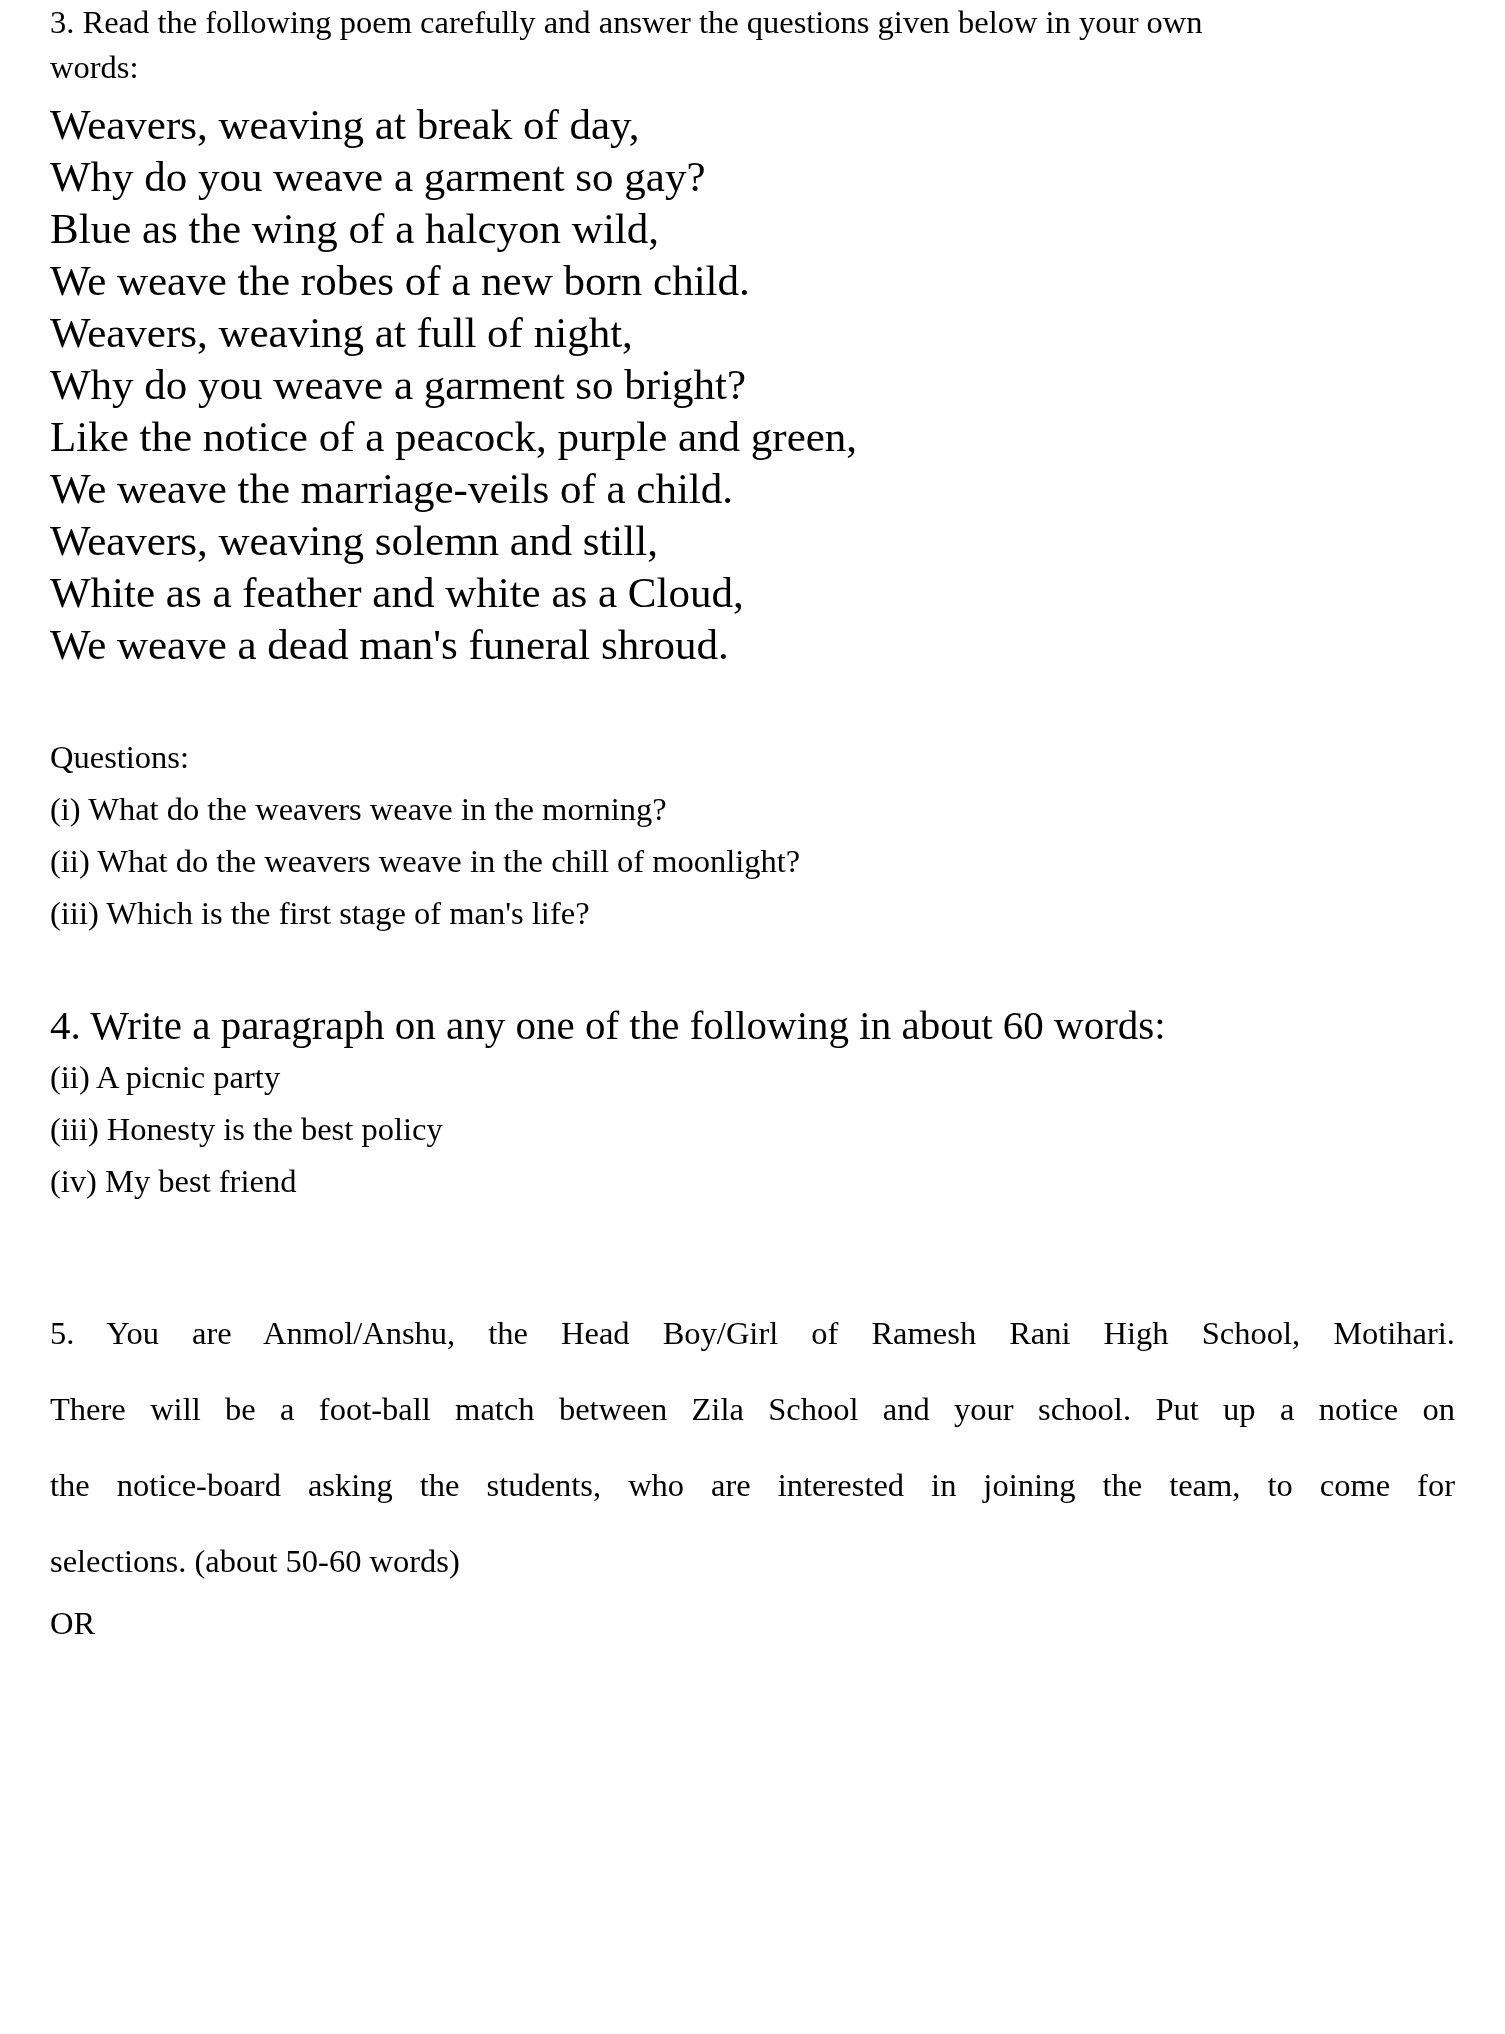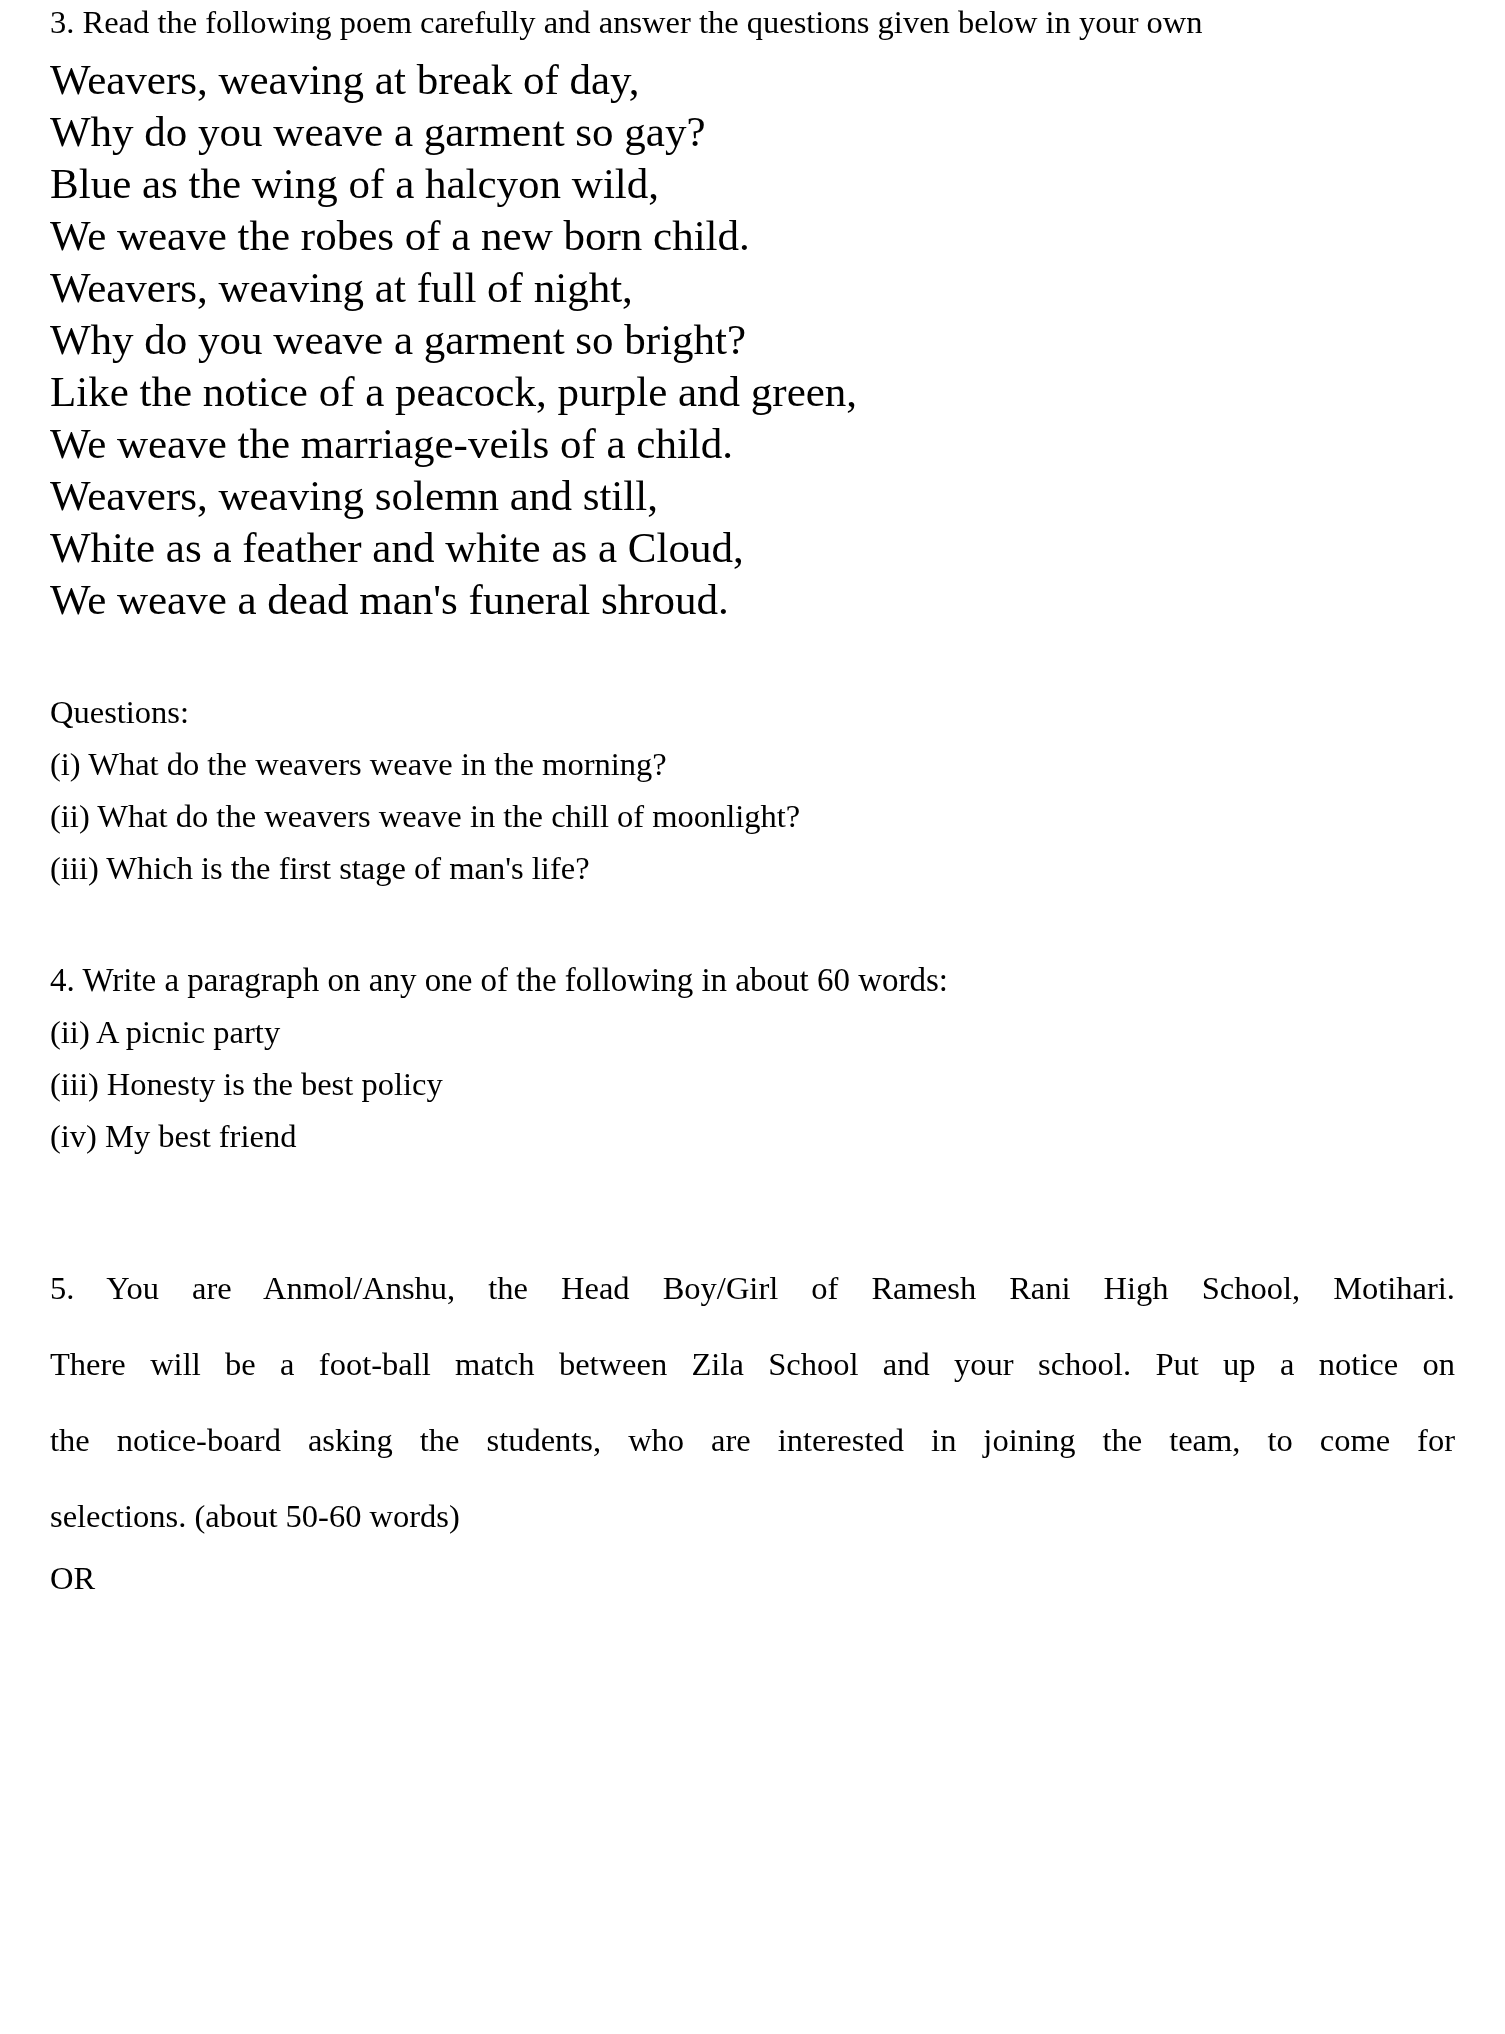--- a/index.html
+++ b/index.html
@@ -51,21 +51,21 @@
     font-size: 32.5px;
     line-height: 30px;
     margin: 0 0 22px 0;
   }
   .q-item {
     font-size: 32.5px;
     line-height: 30px;
     margin: 0 0 22px 0;
   }
   .section-head {
-    font-size: 33px;
+    font-size: 41px;
     line-height: 30px;
     margin: 0 0 22px 0;
   }
   .opt-item {
     font-size: 32.5px;
     line-height: 30px;
     margin: 0 0 22px 0;
   }
   
   .q5 {
@@ -94,20 +94,21 @@
   .last-row::after { content: none; }
 </style>
 </head>
 <body>
 
 <div class="page">
   <div class="doc-body">
 
     <div class="q-intro">
       <span class="l1">3. Read the following poem carefully and answer the questions given below in your own</span>
+      <span class="l2">words:</span>
     </div>
 
     <div class="gap-sm"></div>
 
     <div>
       <p class="poem-line">Weavers, weaving at break of day,</p>
       <p class="poem-line">Why do you weave a garment so gay?</p>
       <p class="poem-line">Blue as the wing of a halcyon wild,</p>
       <p class="poem-line">We weave the robes of a new born child.</p>
       <p class="poem-line">Weavers, weaving at full of night,</p>

